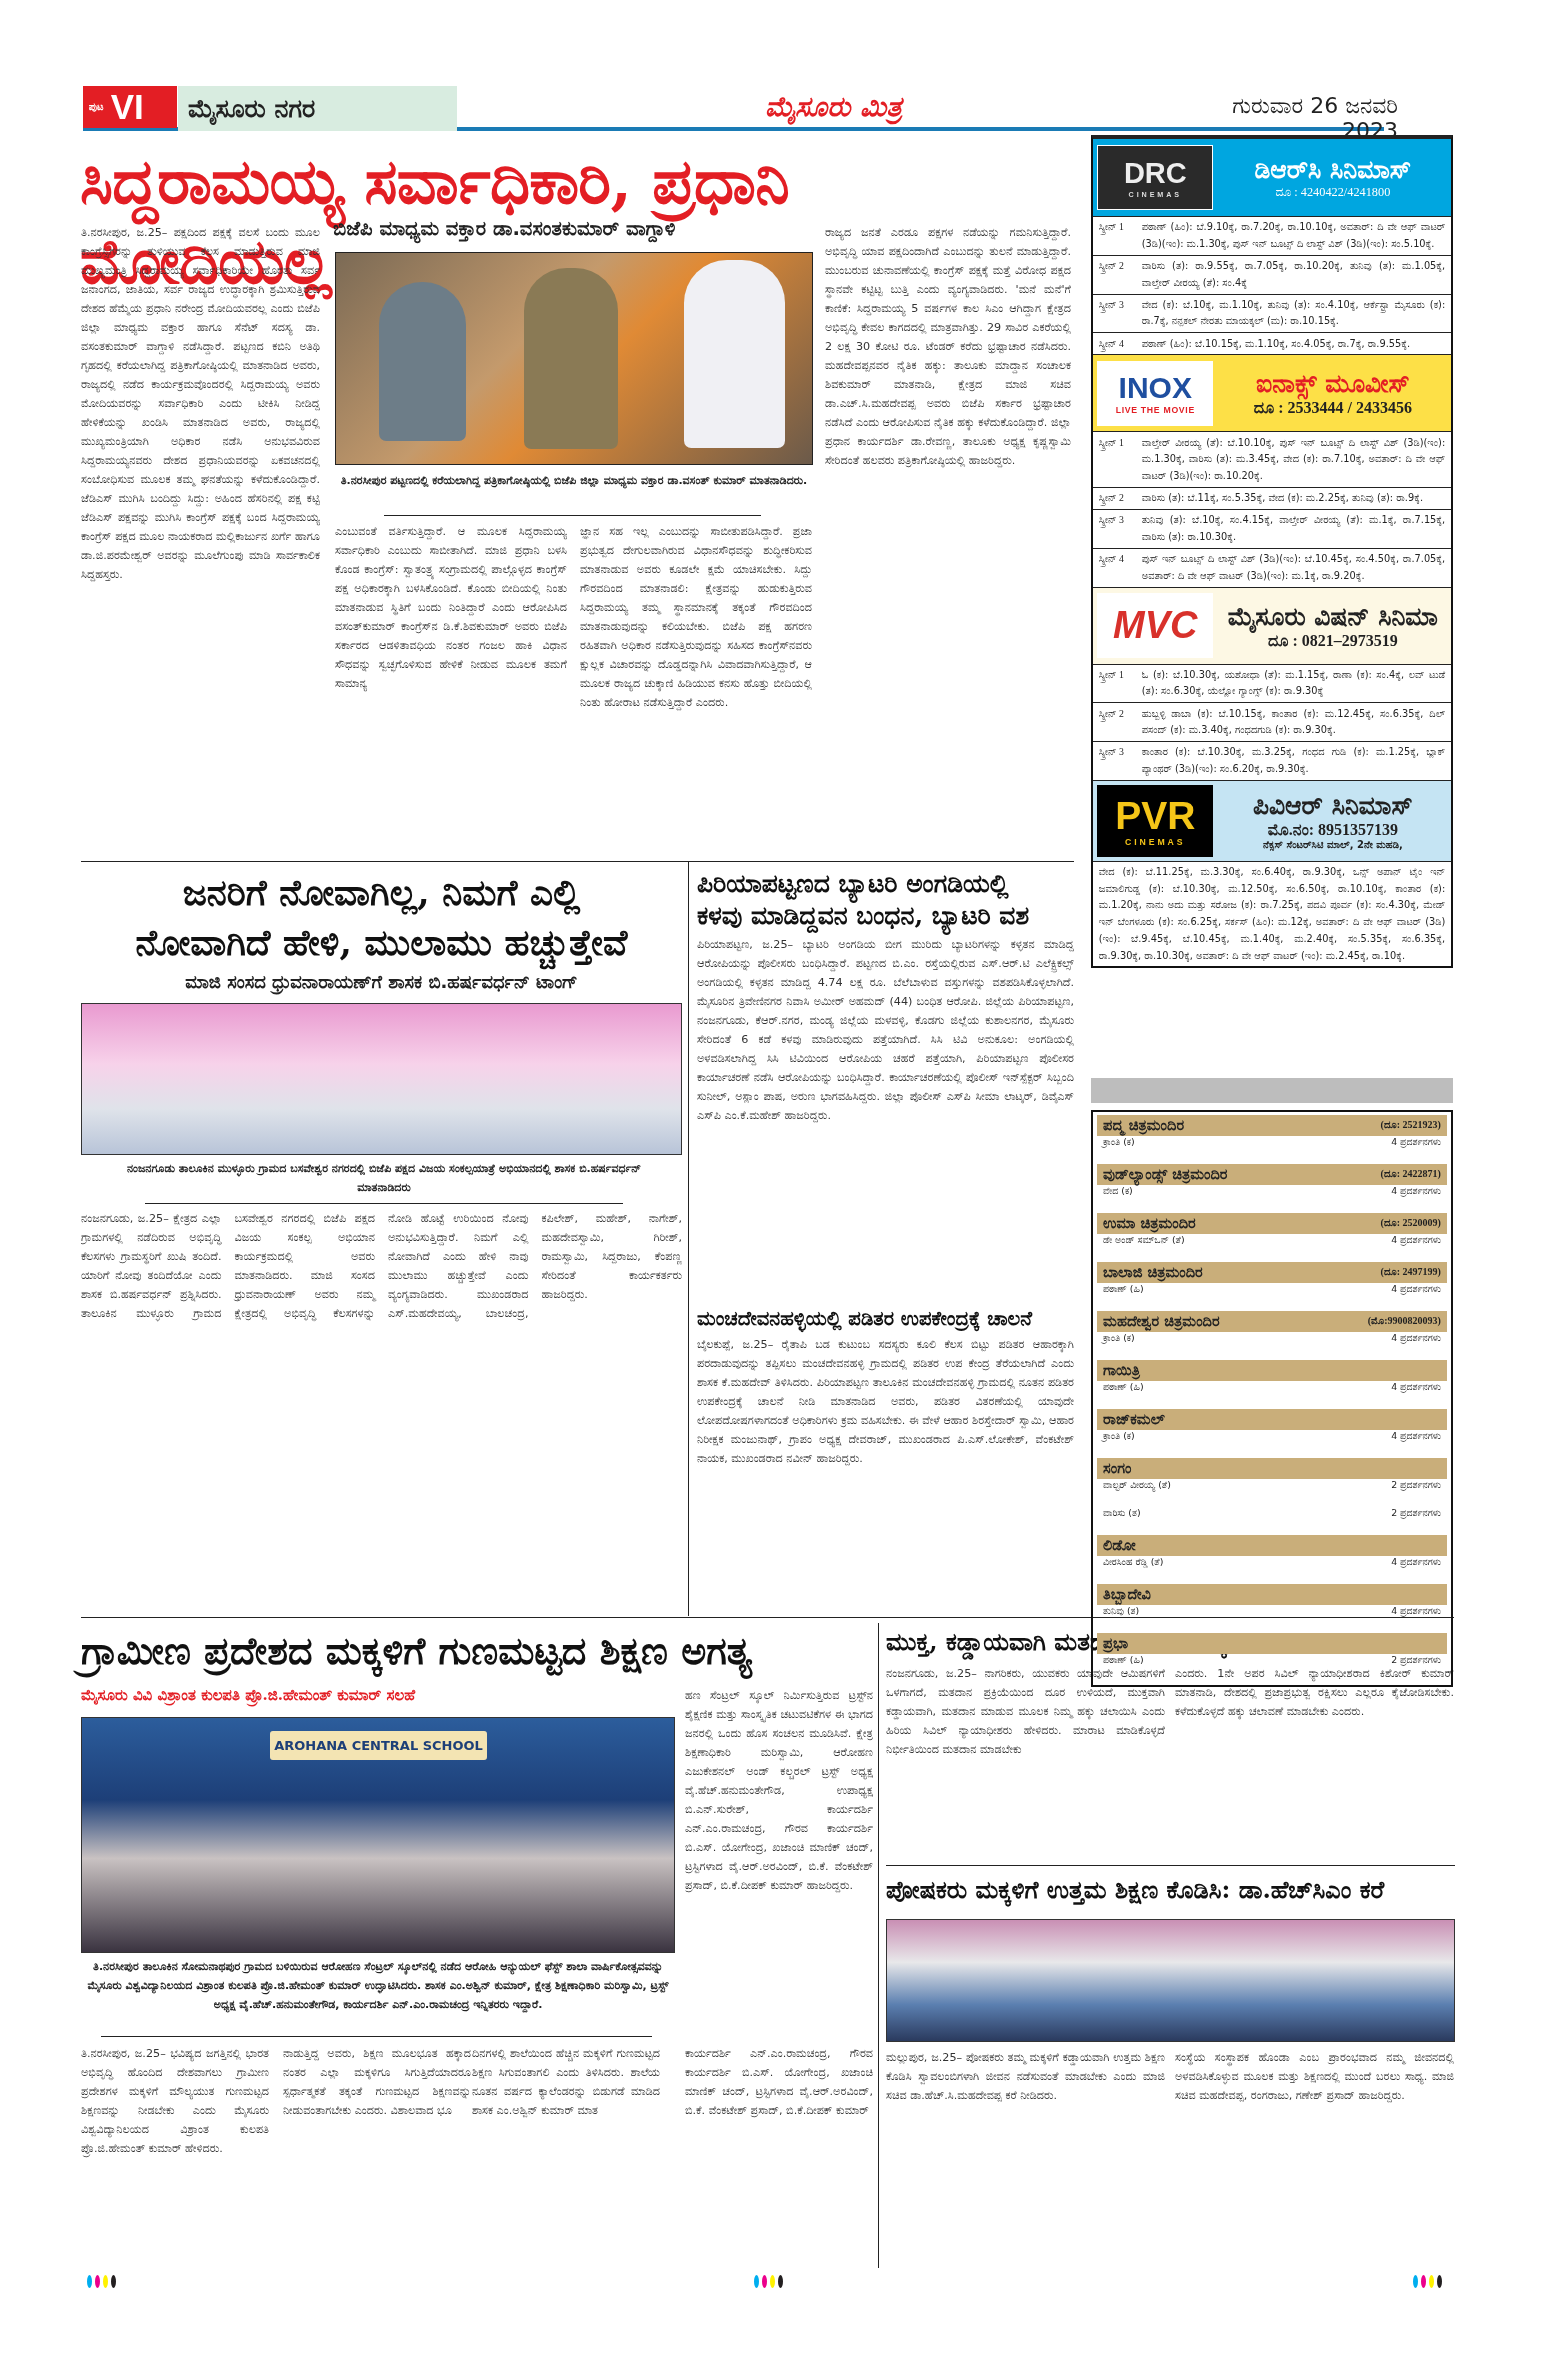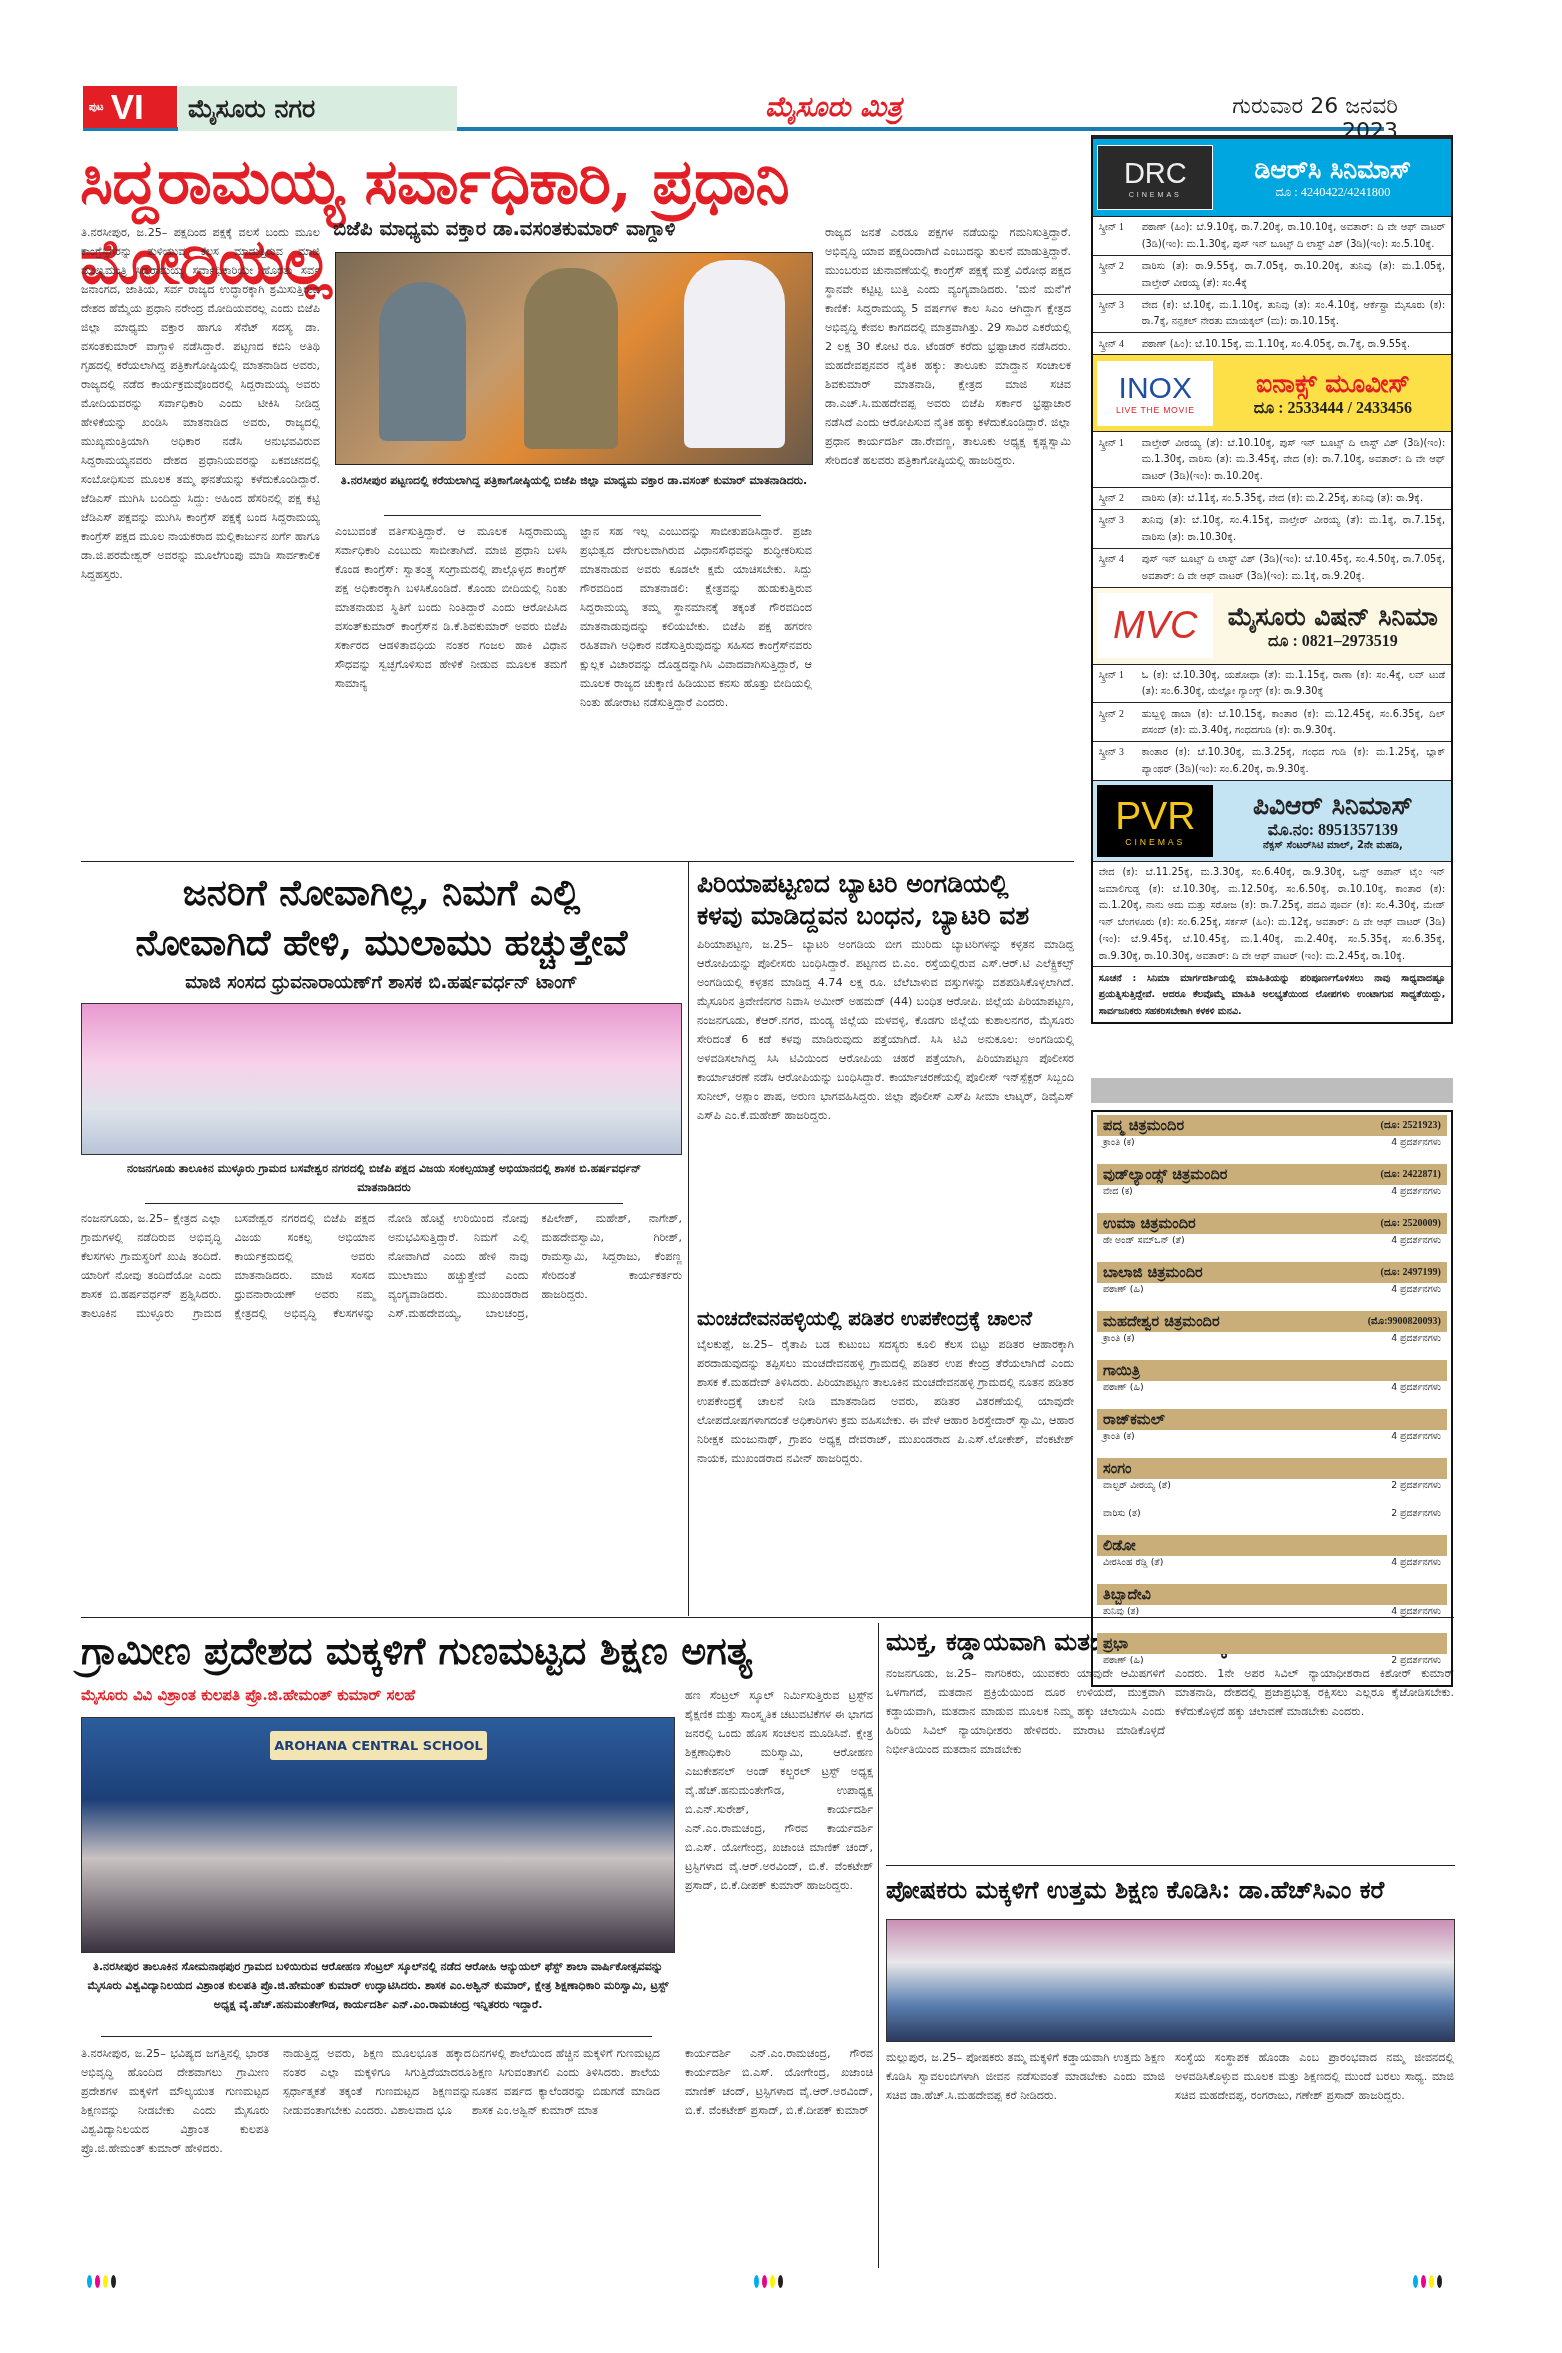--- a/index.html
+++ b/index.html
@@ -17,21 +17,21 @@
 .col-text{font-size:11.2px;line-height:19px;text-align:justify;color:#333}
 .subhead{font-weight:bold;color:#222;font-size:22px}
 .photo{background:linear-gradient(135deg,#7b6a55,#c49a6c 40%,#e08a35 55%,#6b5a4a);border:1.4px solid #222}
 .caption{font-size:11px;line-height:19px;text-align:center;color:#222}
 .rule{border-top:1.4px solid #222}
 .vrule{border-left:1.4px solid #222}
 .h-black{color:#111;font-weight:bold;font-family:"DejaVu Serif",serif}
 
 .cinema-wrap{left:1091px;top:135px;width:362px;border:2.9px solid #111;border-top:4.3px solid #222}
 .cin-head{height:77px;display:flex;align-items:center;padding:4.3px;gap:5.8px}
-.cin-logo{width:116px;height:65px;display:flex;align-items:center;justify-content:center;font-weight:normal;font-family:"Liberation Sans",sans-serif}
+.cin-logo{width:116px;height:65px;display:flex;align-items:center;justify-content:center;font-weight:bold;font-family:"Liberation Sans",sans-serif}
 .cin-title{flex:1;text-align:center}
 .cin-title .name{font-size:25px;font-weight:bold}
 .cin-title .phone{font-size:16px;font-weight:bold;font-family:"Liberation Serif",serif}
 .screen-row{display:flex;border-top:1.4px solid #222;padding:2.2px 5.8px;font-size:9.8px;line-height:16.7px}
 .screen-row .lbl{width:43px;flex-shrink:0;font-family:"Liberation Serif",serif}
 .screen-row .txt{flex:1;text-align:justify}
 .theatre-wrap{left:1091px;top:1110px;width:362px;border:2.9px solid #111;padding:2.9px 4.3px}
 .th-head{background:#c9ae7a;display:flex;justify-content:space-between;align-items:center;padding:0 5.8px;height:21px;font-weight:bold;font-size:14.5px}
 .th-head .ph{font-size:10px;font-family:"Liberation Serif",serif}
 .th-row{display:flex;justify-content:space-between;padding:0 5.8px;font-size:9.4px;height:28px;align-items:flex-start}
@@ -192,23 +192,20 @@
     </div>
     <div class="cin-title">
       <div class="name">ಪಿವಿಆರ್ ಸಿನಿಮಾಸ್</div>
       <div class="phone">ಮೊ.ನಂ: 8951357139</div>
       <div style="font-size:10px;font-weight:bold">ನೆಕ್ಸಸ್ ಸೆಂಟರ್‌ಸಿಟಿ ಮಾಲ್, 2ನೇ ಮಹಡಿ,</div>
     </div>
   </div>
   <div class="screen-row" style="border-top:1.4px solid #222">
       <span class="txt">ವೇದ (ಕ): ಬೆ.11.25ಕ್ಕೆ, ಮ.3.30ಕ್ಕೆ, ಸಂ.6.40ಕ್ಕೆ, ರಾ.9.30ಕ್ಕೆ, ಒನ್ಸ್ ಅಪಾನ್ ಟೈಂ ಇನ್ ಜಮಾಲಿಗುಡ್ಡ (ಕ): ಬೆ.10.30ಕ್ಕೆ, ಮ.12.50ಕ್ಕೆ, ಸಂ.6.50ಕ್ಕೆ, ರಾ.10.10ಕ್ಕೆ, ಕಾಂತಾರ (ಕ): ಮ.1.20ಕ್ಕೆ, ನಾನು ಅದು ಮತ್ತು ಸರೋಜ (ಕ): ರಾ.7.25ಕ್ಕೆ, ಪದವಿ ಪೂರ್ವ (ಕ): ಸಂ.4.30ಕ್ಕೆ, ಮೇಡ್ ಇನ್ ಬೆಂಗಳೂರು (ಕ): ಸಂ.6.25ಕ್ಕೆ, ಸರ್ಕಸ್ (ಹಿಂ): ಮ.12ಕ್ಕೆ, ಅವತಾರ್: ದಿ ವೇ ಆಫ್ ವಾಟರ್ (3ಡಿ)(ಇಂ): ಬೆ.9.45ಕ್ಕೆ, ಬೆ.10.45ಕ್ಕೆ, ಮ.1.40ಕ್ಕೆ, ಮ.2.40ಕ್ಕೆ, ಸಂ.5.35ಕ್ಕೆ, ಸಂ.6.35ಕ್ಕೆ, ರಾ.9.30ಕ್ಕೆ, ರಾ.10.30ಕ್ಕೆ, ಅವತಾರ್: ದಿ ವೇ ಆಫ್ ವಾಟರ್ (ಇಂ): ಮ.2.45ಕ್ಕೆ, ರಾ.10ಕ್ಕೆ.</span>
     </div>
-  <div class="screen-row" style="font-size:9.4px;font-weight:bold">
-      <span class="txt">ಸೂಚನೆ : ಸಿನಿಮಾ ಮಾರ್ಗದರ್ಶಿಯಲ್ಲಿ ಮಾಹಿತಿಯನ್ನು ಪರಿಪೂರ್ಣಗೊಳಿಸಲು ನಾವು ಸಾಧ್ಯವಾದಷ್ಟೂ ಪ್ರಯತ್ನಿಸುತ್ತಿದ್ದೇವೆ. ಆದರೂ ಕೆಲವೊಮ್ಮೆ ಮಾಹಿತಿ ಅಲಭ್ಯತೆಯಿಂದ ಲೋಪಗಳು ಉಂಟಾಗುವ ಸಾಧ್ಯತೆಯಿದ್ದು, ಸಾರ್ವಜನಿಕರು ಸಹಕರಿಸಬೇಕಾಗಿ ಕಳಕಳಿ ಮನವಿ.</span>
-    </div>
 </div>
 
 <div class="abs" style="left:1091px;top:1078px;width:362px;height:25px;background:#bdbdbd"></div>
 
 <div class="abs theatre-wrap" id="theatre-list">
     <div class="th-head">
       <span>ಪದ್ಮ ಚಿತ್ರಮಂದಿರ</span>
       <span class="ph">(ದೂ: 2521923)</span>
     </div>
     <div class="th-row">

